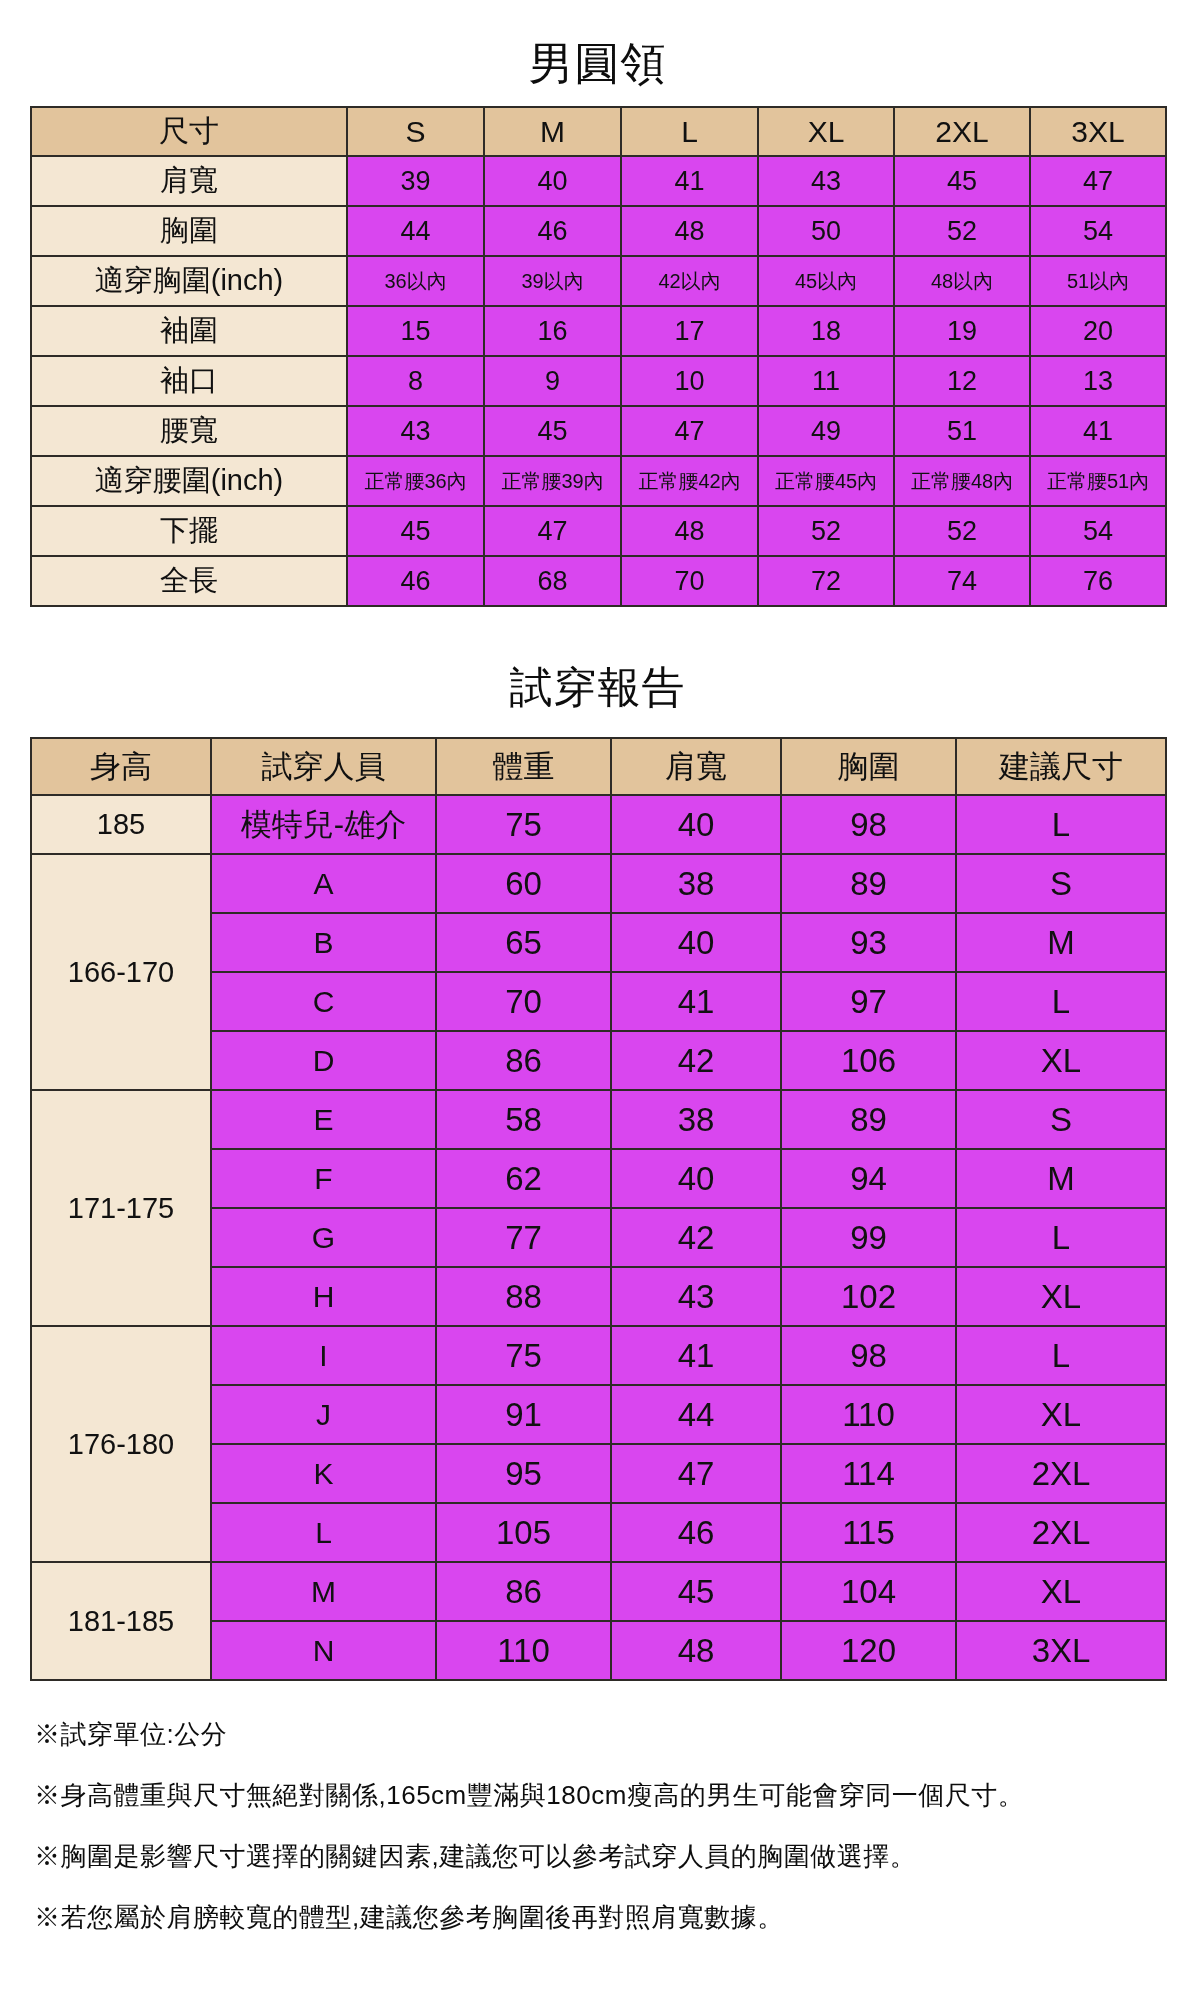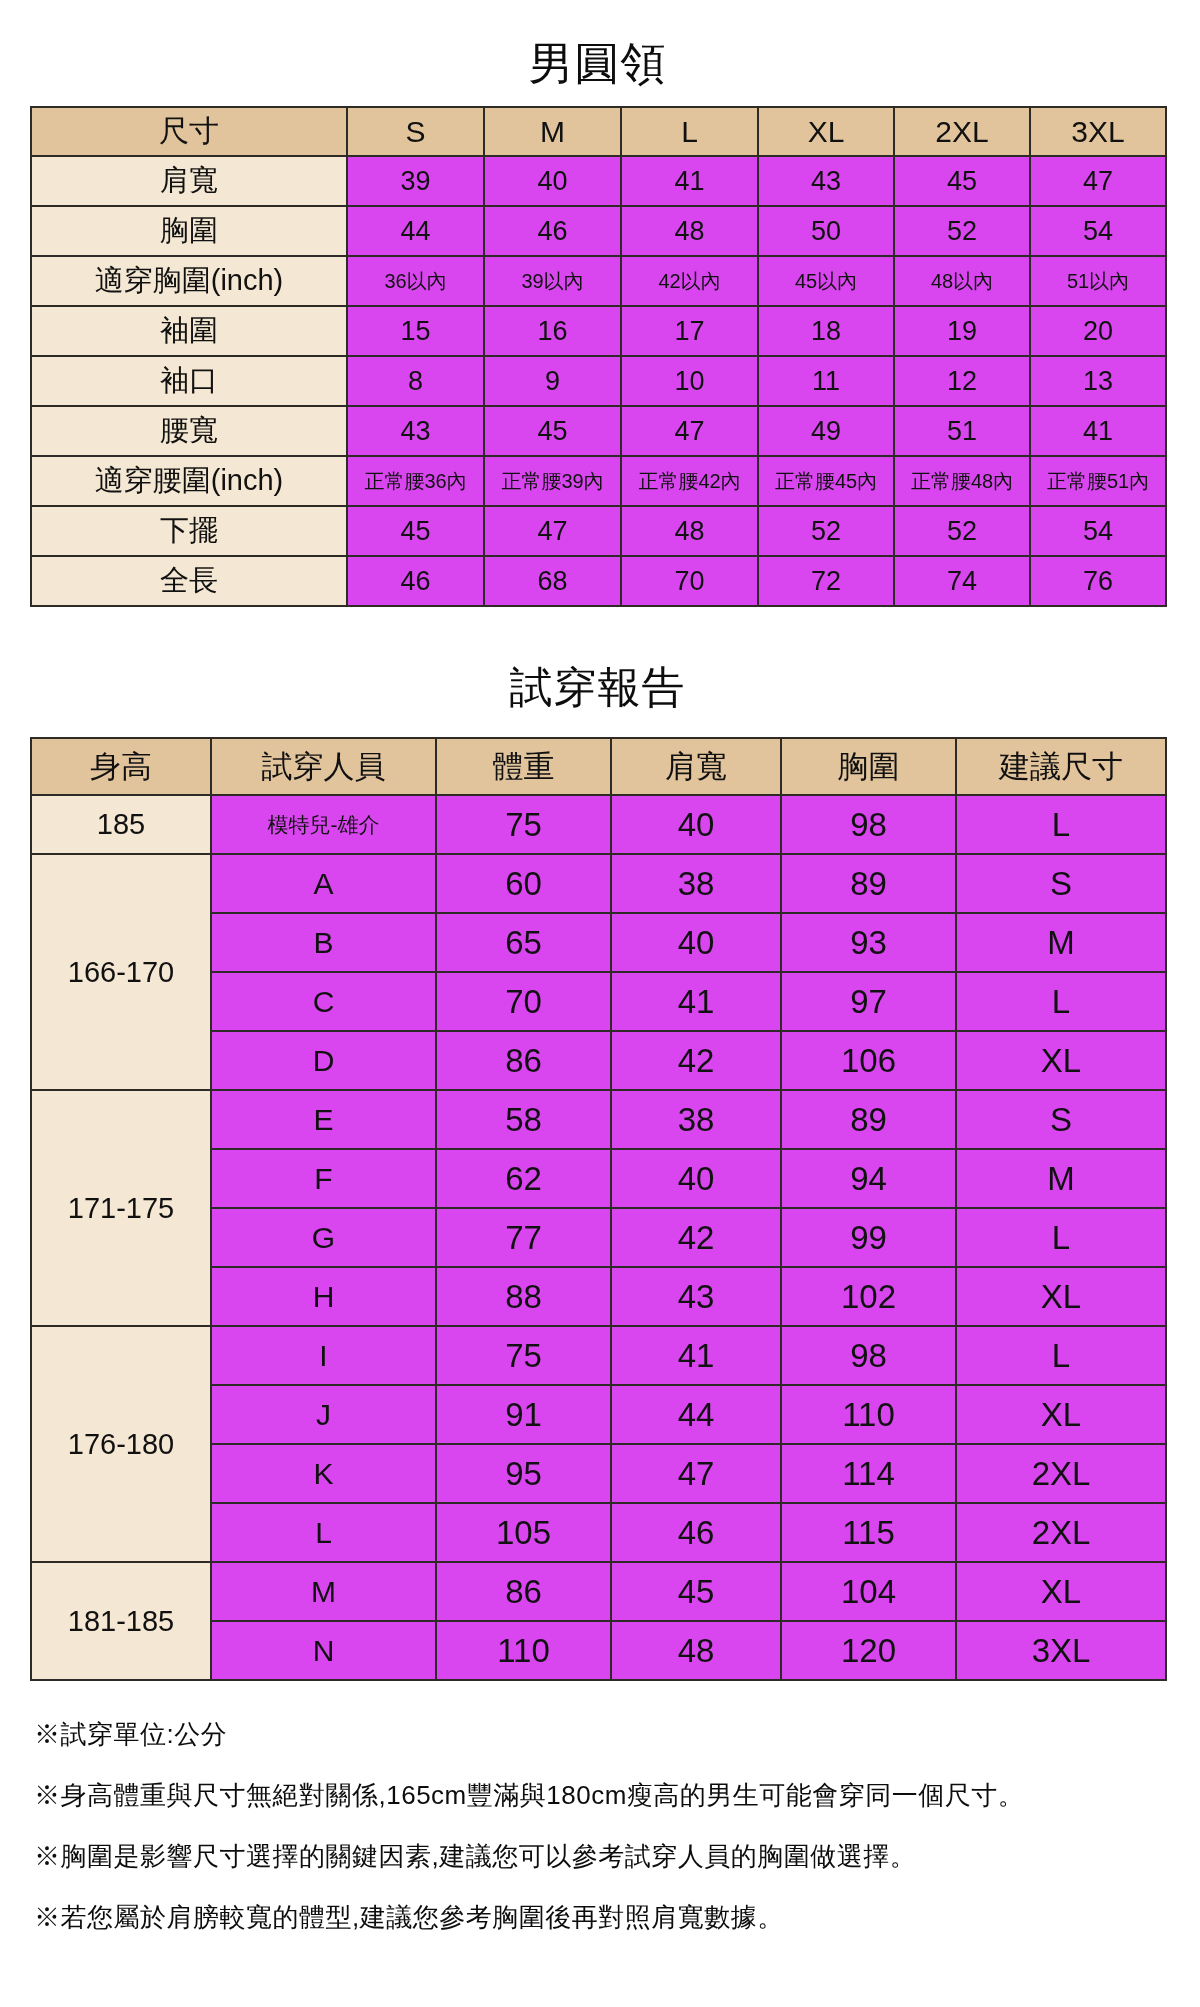--- a/index.html
+++ b/index.html
@@ -58,21 +58,21 @@
     height:55px;
     font-size:31px;
     font-weight:400;
   }
   #fitting td { height:57px; font-size:33px; }
   #fitting td.height-cell {
     background:var(--label-bg,#f4e7d3);
     font-size:29px;
   }
   #fitting td.person-cell { font-size:30px; }
-  #fitting tbody tr:first-child td.person-cell { font-size:21px; }
+  #fitting tbody tr:first-child td.person-cell { font-size:31px; }
 
   
   .notes { margin:36px 0 0 -12px; }
   .notes p {
     margin:0 0 26px 16px;
     font-size:26px;
     color:#0d0d0d;
     letter-spacing:0.5px;
   }
 </style>

